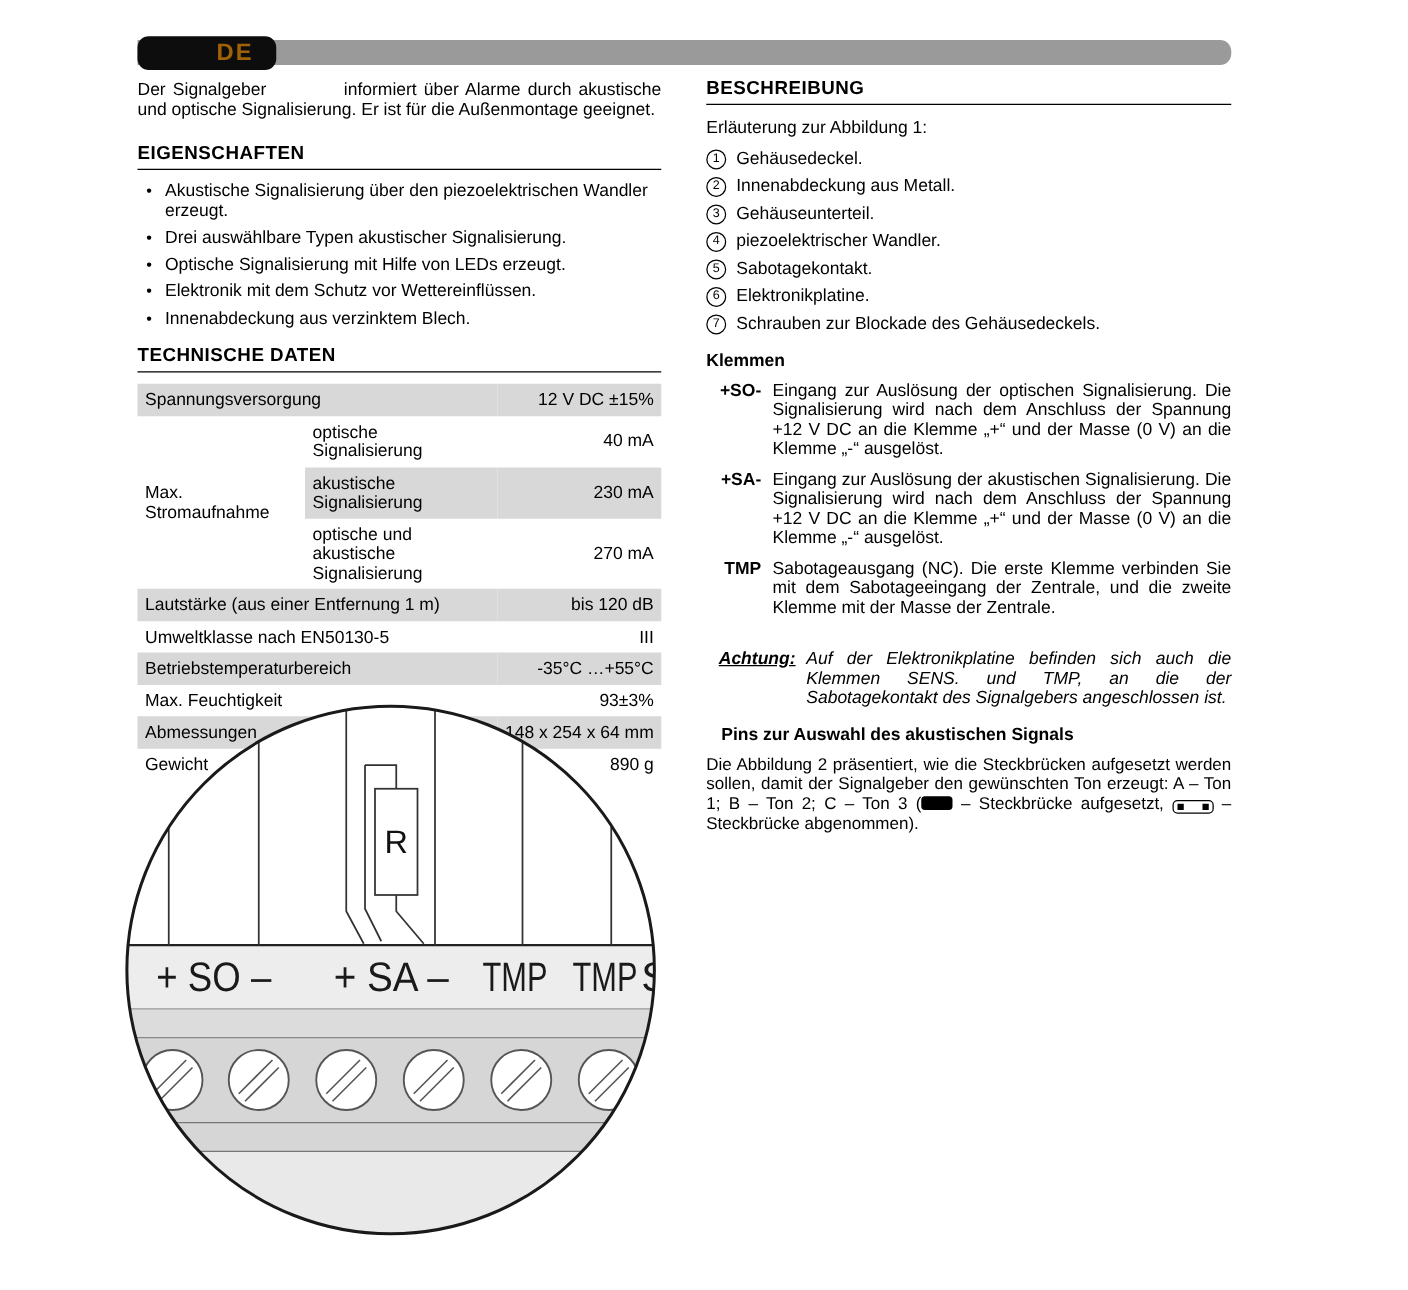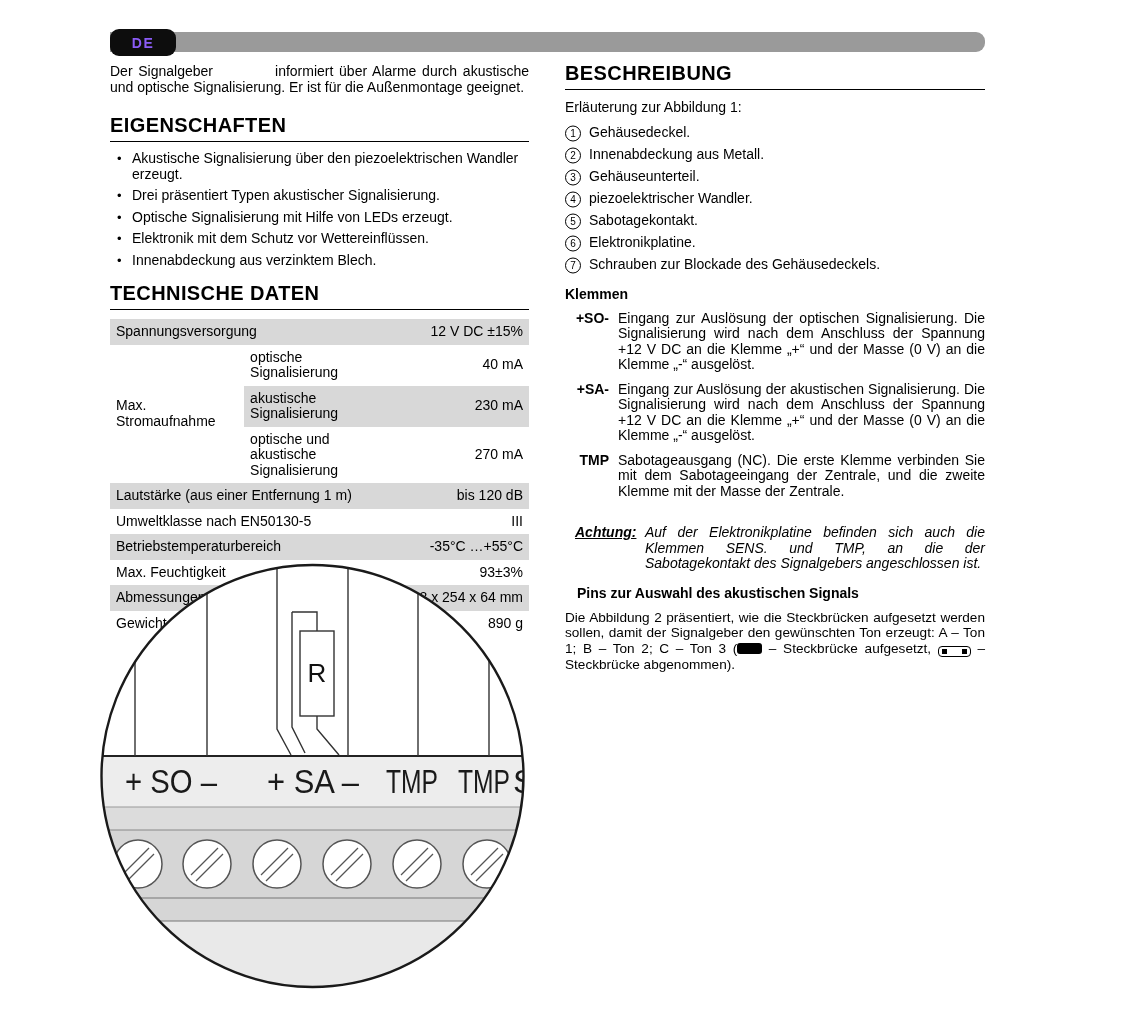--- a/index.html
+++ b/index.html
@@ -2,34 +2,34 @@
 <html><head>
 <meta charset="utf-8">
 <style>
   html,body{margin:0;padding:0;}
   body{width:1126px;height:1032px;background:#fff;font-family:"Liberation Sans",sans-serif;color:#000;}
   .page{position:relative;width:1126px;height:1032px;overflow:hidden;}
 
   
   .lang-bar{position:absolute;left:110px;top:32px;width:875px;height:20px;background:#9a9a9a;border-radius:0 9px 9px 0;}
   .lang-tag{position:absolute;left:110px;top:29px;width:66px;height:27px;background:#0d0d0d;border-radius:9px;
-            color:#8b5cf6;font-weight:bold;font-size:14px;letter-spacing:1.5px;display:flex;align-items:center;justify-content:center;}
+            color:#a16207;font-weight:bold;font-size:19px;letter-spacing:1.5px;display:flex;align-items:center;justify-content:center;padding-left:45px;}
 
   
   .col-left{position:absolute;left:110px;top:64px;width:419px;}
   .col-right{position:absolute;left:565px;top:62px;width:420px;}
 
   p,h2,h3,ul{margin:0;padding:0;}
   .body-text{font-size:14px;line-height:15.5px;}
   .just{text-align:justify;}
 
   .intro{margin-bottom:19px;}
   .intro-gap{display:inline-block;width:62px;}
 
-  h2.rule{font-size:20px;font-weight:bold;letter-spacing:.4px;border-bottom:1.5px solid #000;padding-bottom:4px;margin-bottom:9px;}
+  h2.rule{font-size:15px;font-weight:bold;letter-spacing:.4px;border-bottom:1.5px solid #000;padding-bottom:4px;margin-bottom:9px;}
 
   
   ul.features{list-style:none;margin:2px 0 14px 0;}
   ul.features li{position:relative;padding-left:22px;margin-bottom:6px;font-size:14px;line-height:15.5px;}
   ul.features li::before{content:"•";position:absolute;left:7px;top:0;font-size:13px;}
 
   
   table.tech{border-collapse:collapse;width:419px;margin-top:2px;font-size:14px;line-height:15.5px;}
   table.tech td{padding:5px 6px;vertical-align:middle;}
   table.tech td.val{text-align:right;white-space:nowrap;}
@@ -70,21 +70,21 @@
   <div class="lang-bar"></div>
   <div class="lang-tag">DE</div>
 
   <div class="col-left">
 
     <p class="body-text just intro"><span>Der Signalgeber</span><span class="intro-gap"></span><span>informiert über Alarme durch akustische und optische Signalisierung. Er ist für die Außenmontage geeignet.</span></p>
 
     <h2 class="rule">EIGENSCHAFTEN</h2>
     <ul class="features">
       <li>Akustische Signalisierung über den piezoelektrischen Wandler erzeugt.</li>
-      <li>Drei präsentiert Typen akustischer Signalisierung.</li>
+      <li>Drei auswählbare Typen akustischer Signalisierung.</li>
       <li>Optische Signalisierung mit Hilfe von LEDs erzeugt.</li>
       <li>Elektronik mit dem Schutz vor Wettereinflüssen.</li>
       <li>Innenabdeckung aus verzinktem Blech.</li>
     </ul>
 
     <h2 class="rule">TECHNISCHE DATEN</h2>
     <table class="tech">
       <colgroup>
           <col class="c1">
           <col class="c2">

